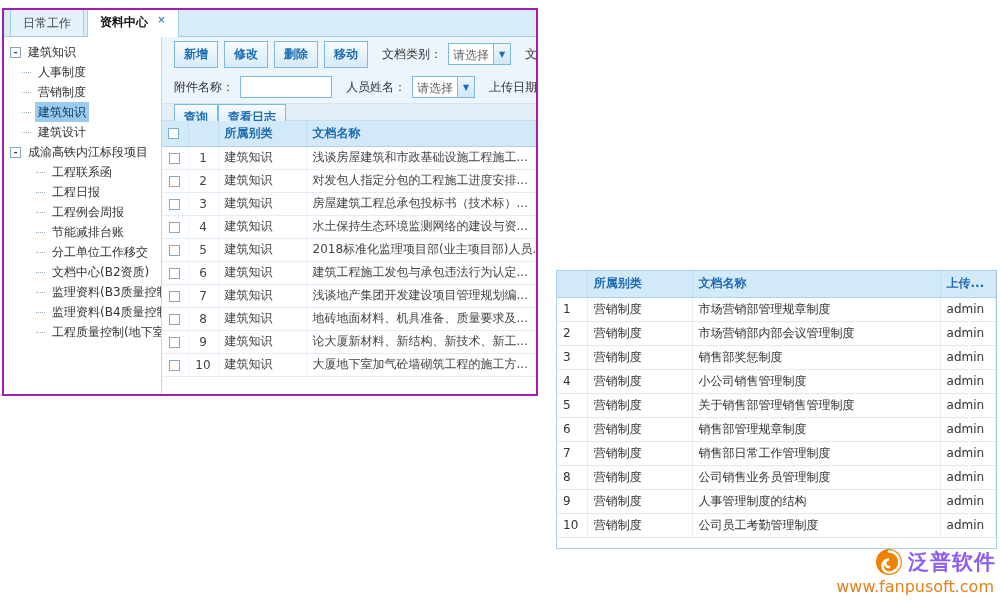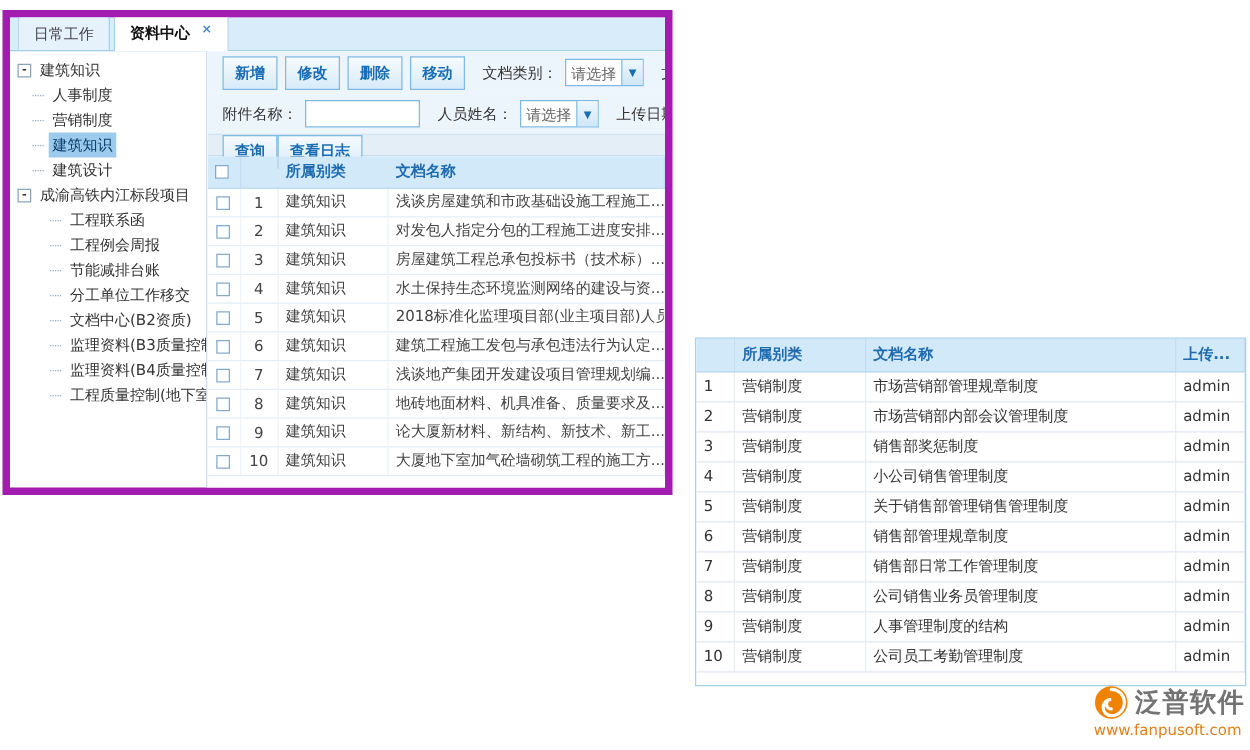--- a/index.html
+++ b/index.html
@@ -5,21 +5,21 @@
   * { box-sizing: border-box; }
   html,body { margin:0; padding:0; }
   body {
     width:1000px; height:600px; position:relative; background:#fff;
     font-family:"DejaVu Sans","Liberation Sans",sans-serif; overflow:hidden;
   }
 
   
   .panel1 {
     position:absolute; left:2px; top:8px; width:536px; height:388px;
-    border:6px solid #a21caf; background:#fff; overflow:hidden;
+    border:2px solid #a21caf; background:#fff; overflow:hidden;
   }
   .tabbar {
     height:27px; background:#d9ecf9; border-bottom:1px solid #a6cfec;
     display:flex; align-items:flex-end; padding-left:6px; gap:3px;
   }
   .tab {
     font-size:12px; color:#445; background:#e6f2fb; border:1px solid #a6cfec;
     border-bottom:none; border-radius:3px 3px 0 0; padding:5px 12px 4px;
     white-space:nowrap; cursor:pointer;
   }
@@ -102,22 +102,22 @@
   .panel2 .grid th { height:26px; }
   .panel2 .grid td { height:24px; border-bottom:1px solid #e0e8ef; border-right:1px solid #e6eef5; color:#333; }
   .m-num { width:30px; text-align:left; padding-left:8px; color:#555; }
   .m-cat { width:104px; }
   .m-name { width:246px; }
   .m-up { width:55px;margin-top:36px; }
 
   
   .brand { position:absolute; right:4px; top:548px; text-align:center; }
   .brand-top { display:flex; align-items:center; justify-content:flex-end; gap:5px; }
-  .brand-title { font-size:21px; font-weight:bold; color:#737373; letter-spacing:1px; }
-  .brand-url { font-size:12px; color:#e2801a; margin-top:1px; text-align:left; padding-right:2px; }
+  .brand-title { font-size:21px; font-weight:bold; color:#8b5cf6; letter-spacing:1px; }
+  .brand-url { font-size:16px; color:#e2801a; margin-top:1px; text-align:center; padding-right:2px; }
 </style>
 </head>
 <body>
 
 <div class="panel1">
 
   <div class="tabbar">
     <div class="tab">
       <span>日常工作</span>
     </div>
@@ -151,20 +151,24 @@
           <span class="tlabel">建筑设计</span>
         </div>
 
       <div class="tnode">
         <span class="expicon">-</span>
         <span class="tlabel">成渝高铁内江标段项目</span>
       </div>
       <div class="tnode c2">
           <span class="dash"></span>
           <span class="tlabel">工程联系函</span>
+        </div>
+      <div class="tnode c2">
+          <span class="dash"></span>
+          <span class="tlabel">工程日报</span>
         </div>
       <div class="tnode c2">
           <span class="dash"></span>
           <span class="tlabel">工程例会周报</span>
         </div>
       <div class="tnode c2">
           <span class="dash"></span>
           <span class="tlabel">节能减排台账</span>
         </div>
       <div class="tnode c2">

